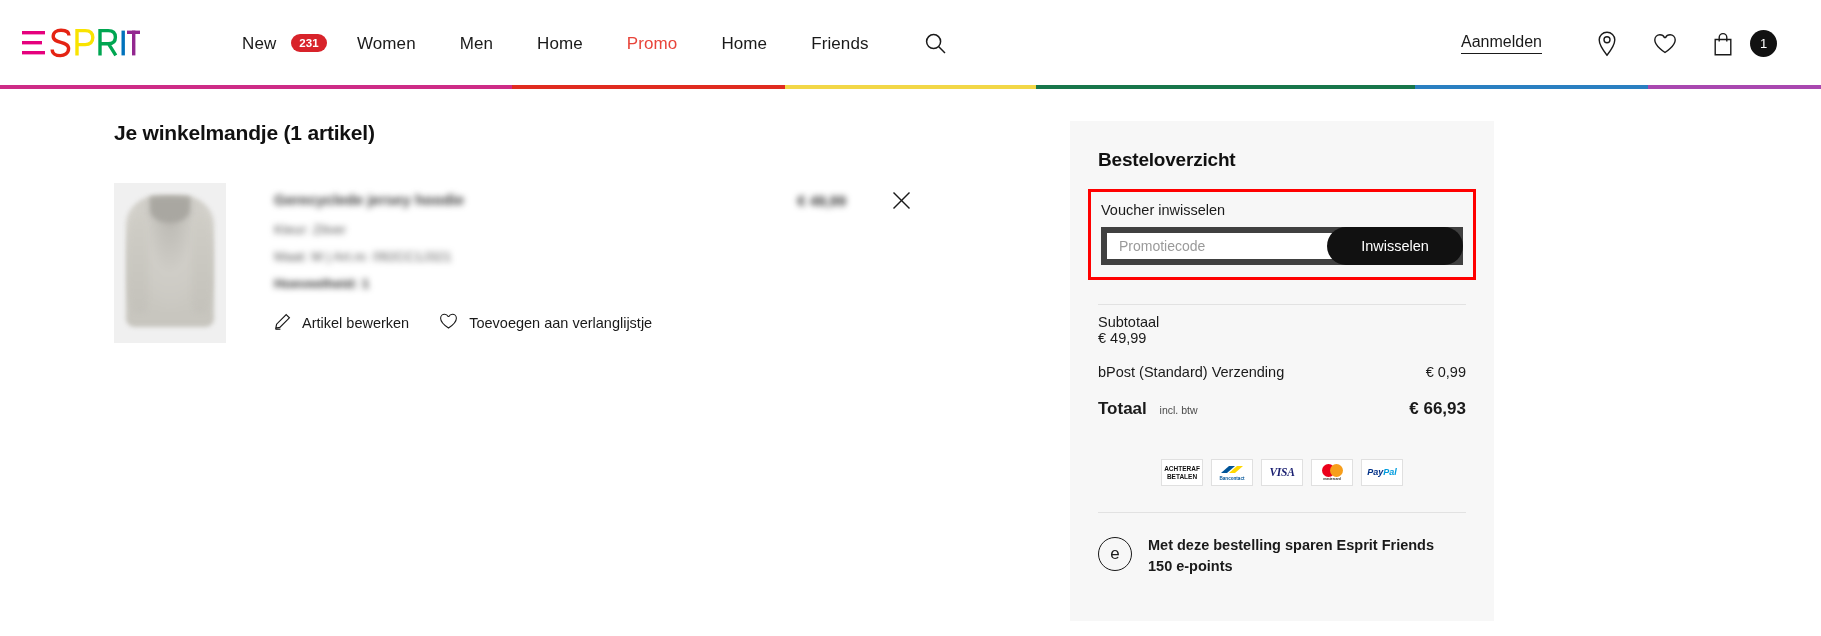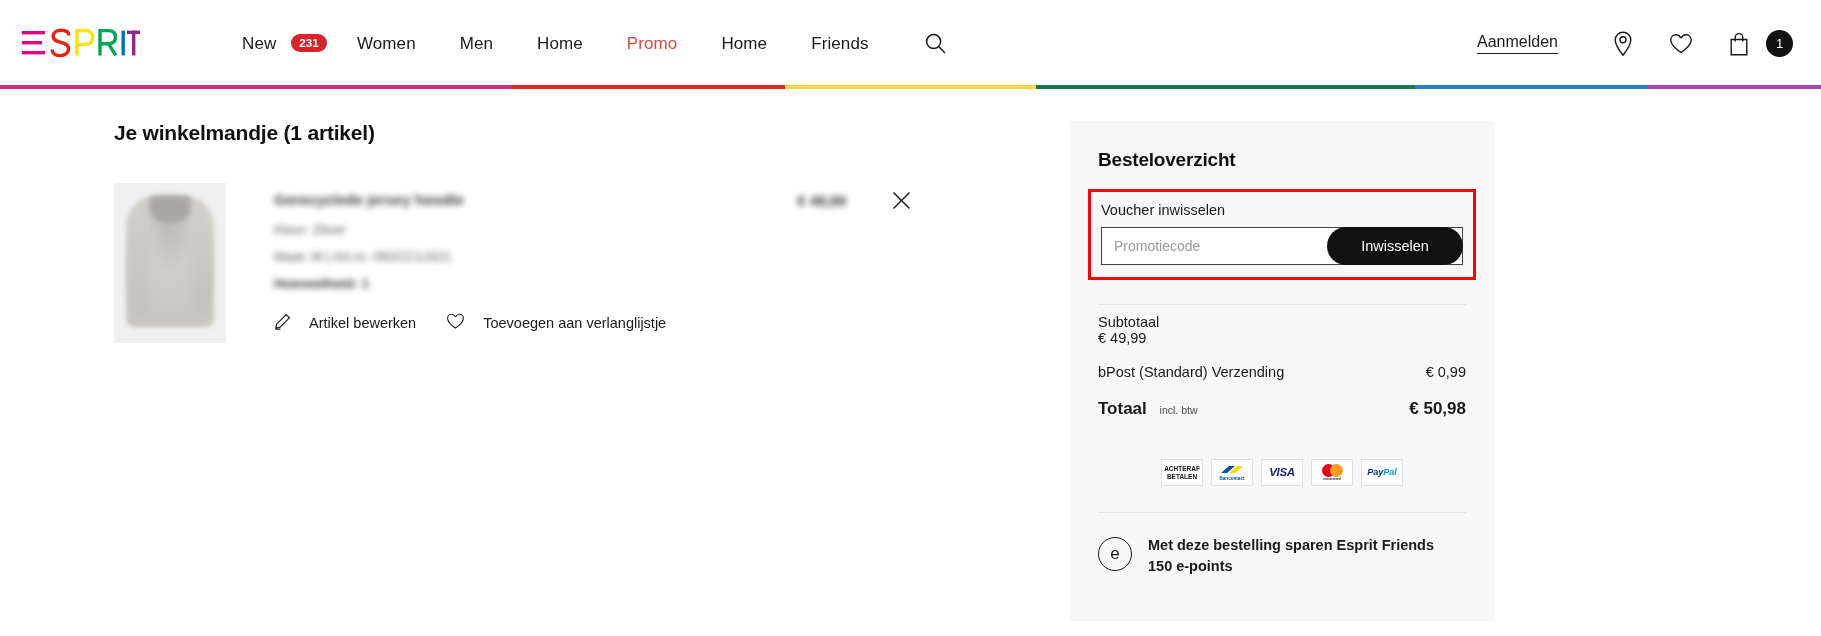--- a/index.html
+++ b/index.html
@@ -59,21 +59,21 @@
     margin-left: 30px;
     display: flex;
     align-items: center;
     justify-content: center;
     width: 30px;
     height: 30px;
   }
 
   .header-right {
     position: absolute;
-    right: 28px;
+    right: 44px;
     top: 0;
     height: 87px;
     display: flex;
     align-items: center;
     gap: 0px;
   }
   .signin {
     font-size: 16px;
     color: #1a1a1a;
     border-bottom: 1.5px solid #1a1a1a;
@@ -180,21 +180,21 @@
     display: flex;
     align-items: center;
     margin-top: 22px;
     gap: 30px;
   }
   .act {
     display: flex;
     align-items: center;
     font-size: 14.5px;
     color: #1a1a1a;
-    gap: 18px;
+    gap: 11px;
   }
 
   .item-price {
     position: absolute;
     right: 214px;
     top: 10px;
     font-size: 14.5px;
     font-weight: bold;
     color: #333;
     filter: blur(3px);
@@ -234,21 +234,21 @@
     margin-bottom: 9px;
   }
   .voucher-row {
     display: flex;
     align-items: stretch;
     position: relative;
   }
   .voucher-input {
     flex: 1;
     height: 38px;
-    border: 1px solid #404040;
+    border: 6px solid #404040;
     background: #ffffff;
     padding: 0 12px;
     font-size: 14px;
     font-family: "Liberation Sans", sans-serif;
     color: #333;
     outline: none;
   }
   .voucher-input::placeholder { color: #9a9a9a; }
   .voucher-btn {
     position: absolute;
@@ -315,21 +315,21 @@
     display: flex;
     align-items: center;
     justify-content: center;
     font-size: 6.5px;
     font-weight: bold;
     color: #111;
     line-height: 1.15;
     text-align: center;
     overflow: hidden;
   }
-  .paychip.visa { color:#1a1f71; font-size: 11.5px; font-style: italic; letter-spacing:-.3px;}
+  .paychip.visa { color:#1a1f71; font-size: 11.5px; font-style: italic; letter-spacing:-.3px;font-family:Liberation Serif, serif;}
   .paychip.ppal { font-size: 9px; }
   .mc-wrap { display:flex; align-items:center; }
   .mc-a, .mc-b { width:13px; height:13px; border-radius:50%; }
   .mc-a { background:#eb001b; }
   .mc-b { background:#f79e1b; margin-left:-5px; }
   .mc-label { font-size:3.4px; color:#333; text-align:center; margin-top:1px; letter-spacing:-.1px;}
   .mc-col { display:flex; flex-direction:column; align-items:center; }
   .bc-wrap { display:flex; flex-direction:column; align-items:center; }
   .bc-mark { width:24px; height:11px; position:relative; }
   .bc-label{ font-size:4.6px; font-weight:bold; color:#005498; margin-top:1px;}
@@ -511,21 +511,21 @@
     <div class="srow">
       <span>bPost (Standard) Verzending</span>
       <span>€ 0,99</span>
     </div>
 
     <div class="srow total">
       <span>
         <span>Totaal</span>
         <span class="tax-note">incl. btw</span>
       </span>
-      <span>€ 50,98</span>
+      <span>€ 66,93</span>
     </div>
 
 
     <div class="payrow">
       <div class="paychip">
         <div>
           <div>ACHTERAF</div>
           <div>BETALEN</div>
         </div>
       </div>

